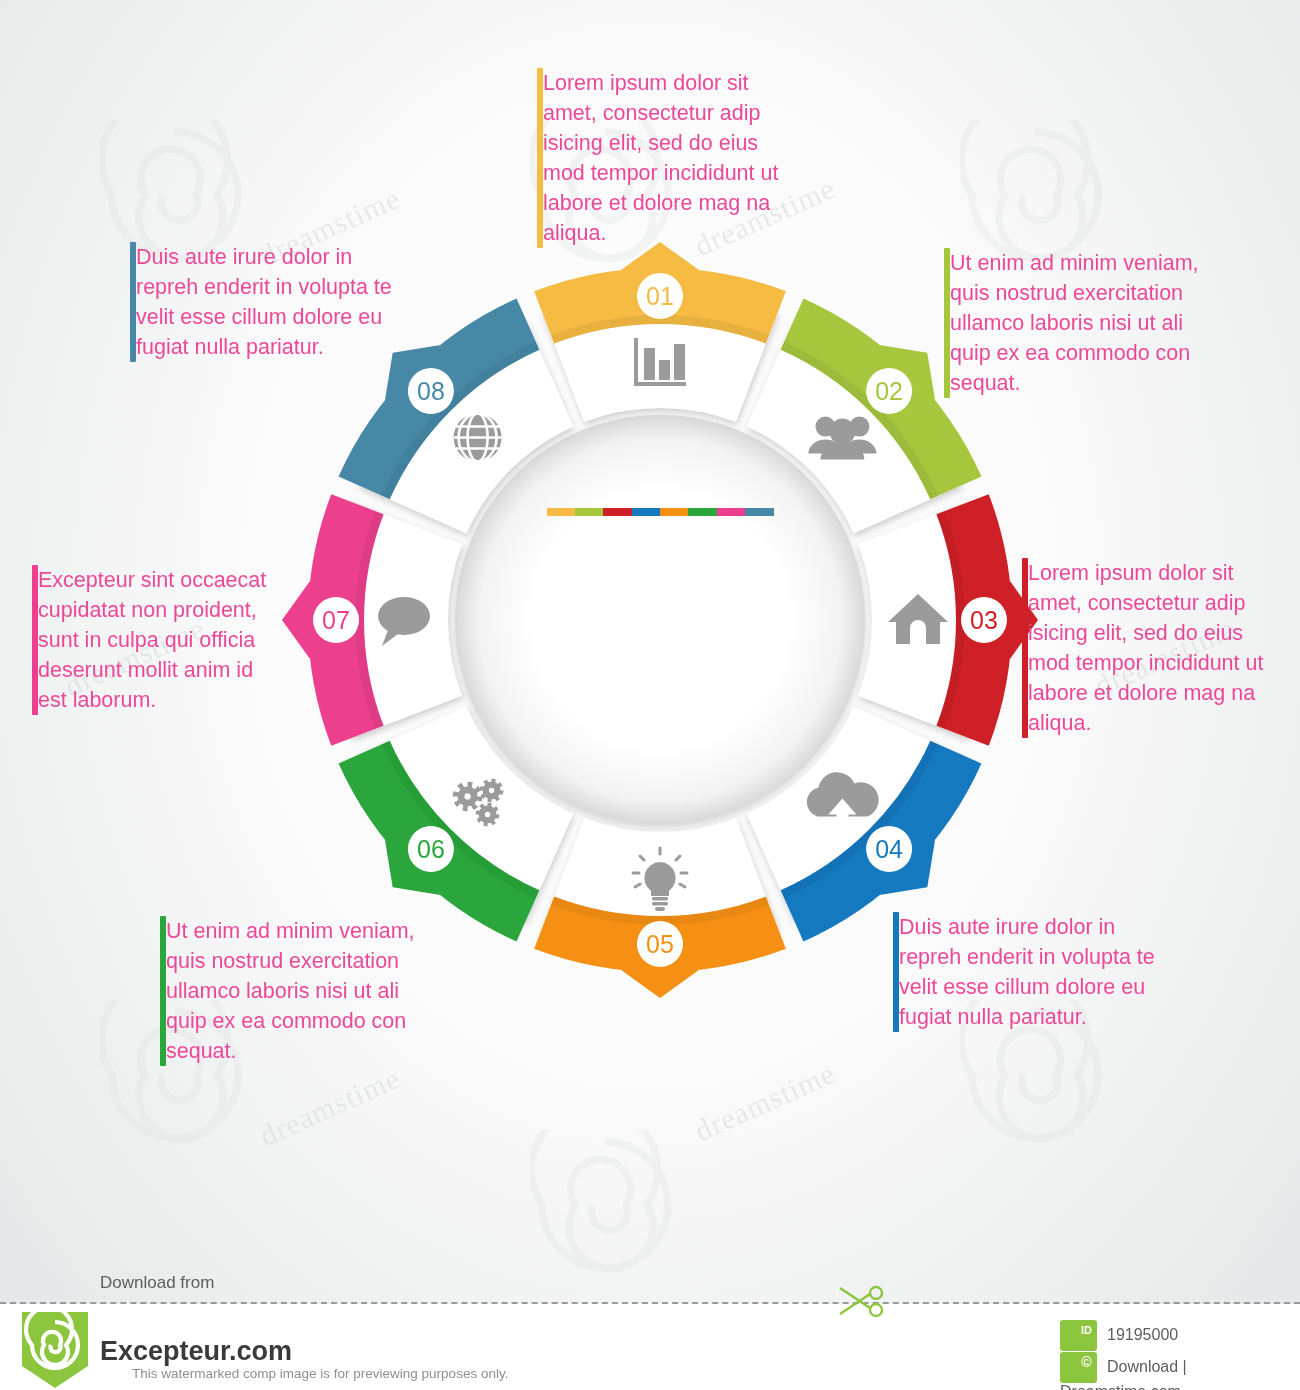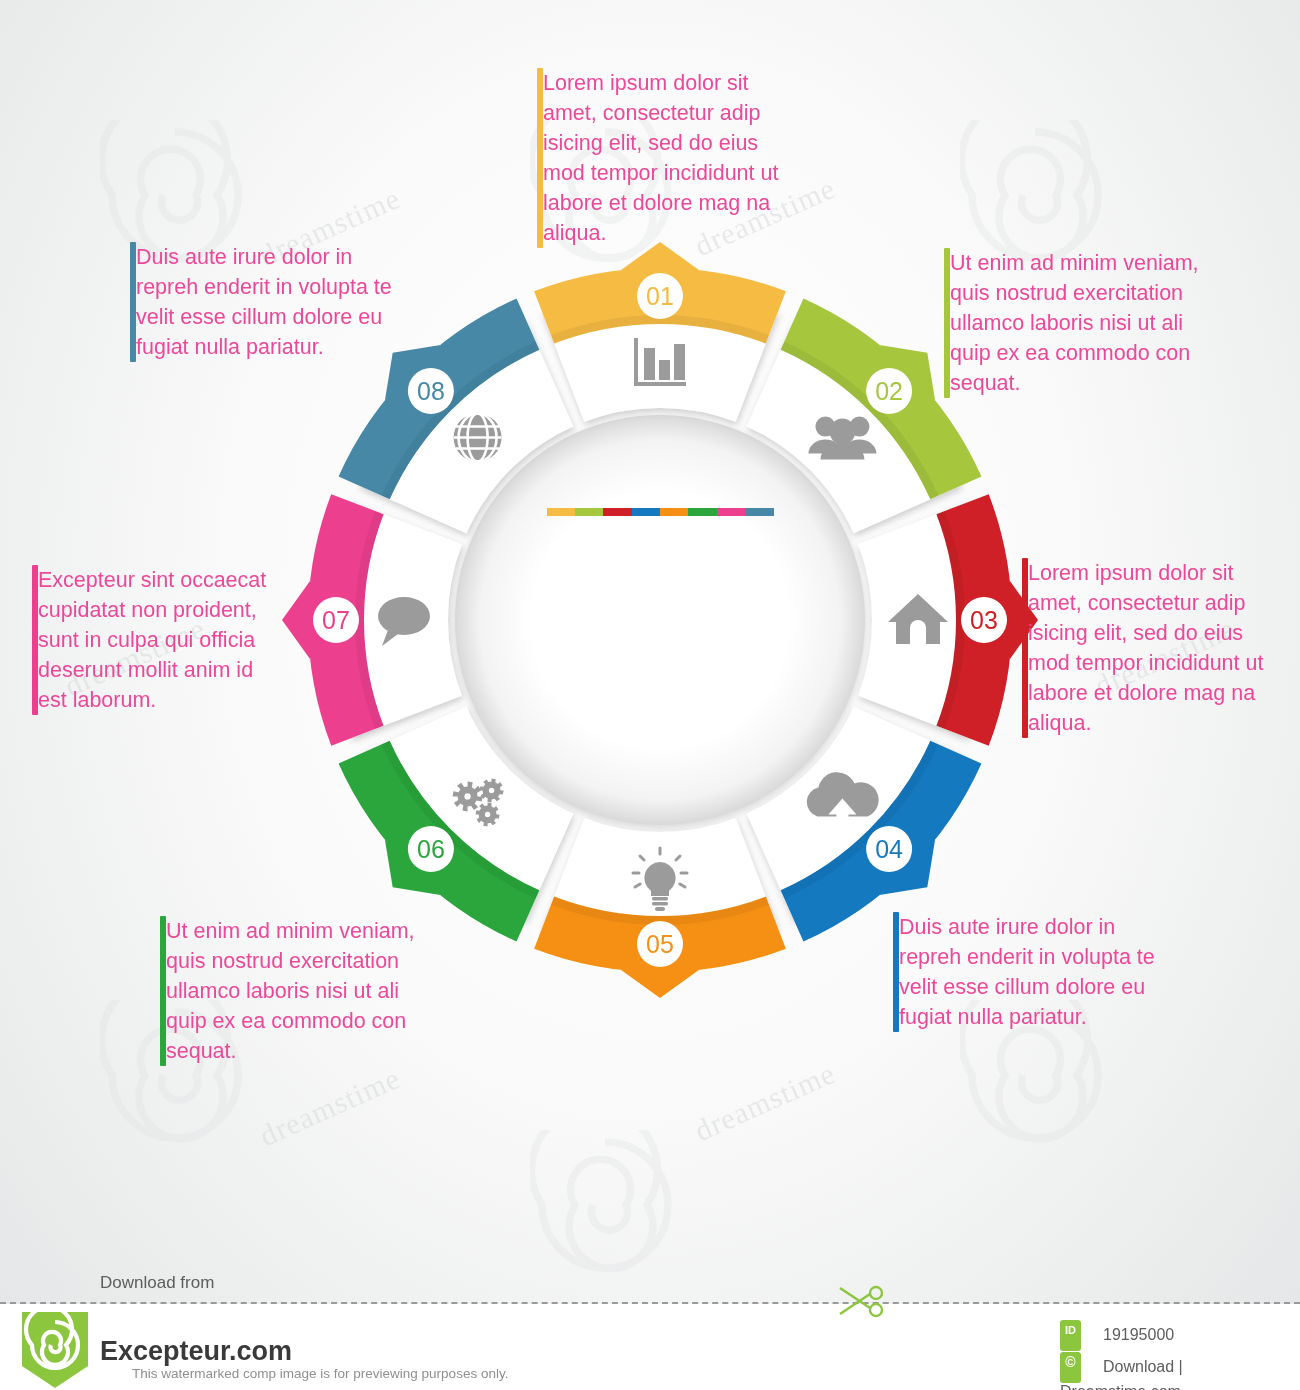--- a/index.html
+++ b/index.html
@@ -55,21 +55,21 @@
   .scissors{position:absolute;left:836px;top:1284px;}
   .footer{position:absolute;left:0;top:1304px;width:1300px;height:86px;background:#ffffff;}
   .dslogo{position:absolute;left:22px;top:1312px;width:66px;height:76px;}
   .ftitle{position:absolute;left:100px;top:1273px;font-size:17px;color:#5d5d5d;}
   .fbrand{position:absolute;left:100px;top:1336px;font-size:27px;font-weight:bold;color:#3a3a3a;}
   .fnote{position:absolute;left:100px;top:1366px;font-size:13.5px;color:#8f8f8f;margin-left:32px;}
   .fid{position:absolute;left:1060px;top:1320px;font-size:16px;color:#5d5d5d;}
   .fcr{position:absolute;left:1060px;top:1352px;font-size:16px;color:#5d5d5d;}
   .chip{display:inline-block;width:21px;height:31px;border-radius:3px;background:#8cc63e;
      color:#fff;font-size:11px;font-weight:bold;line-height:21px;text-align:center;
-     vertical-align:middle;margin-right:22px;}
+     vertical-align:middle;margin-right:10px;padding-left:16px;}
   .chip.c{font-size:14px;}
 </style>
 </head>
 <body>
 
 <div class="stage">
 
   <div class="wm" style="left:100px;top:120px;">
     <svg width="150" height="150" viewBox="0 0 100 100">
         <g fill="none" stroke="#dfe1e2" stroke-width="5">

